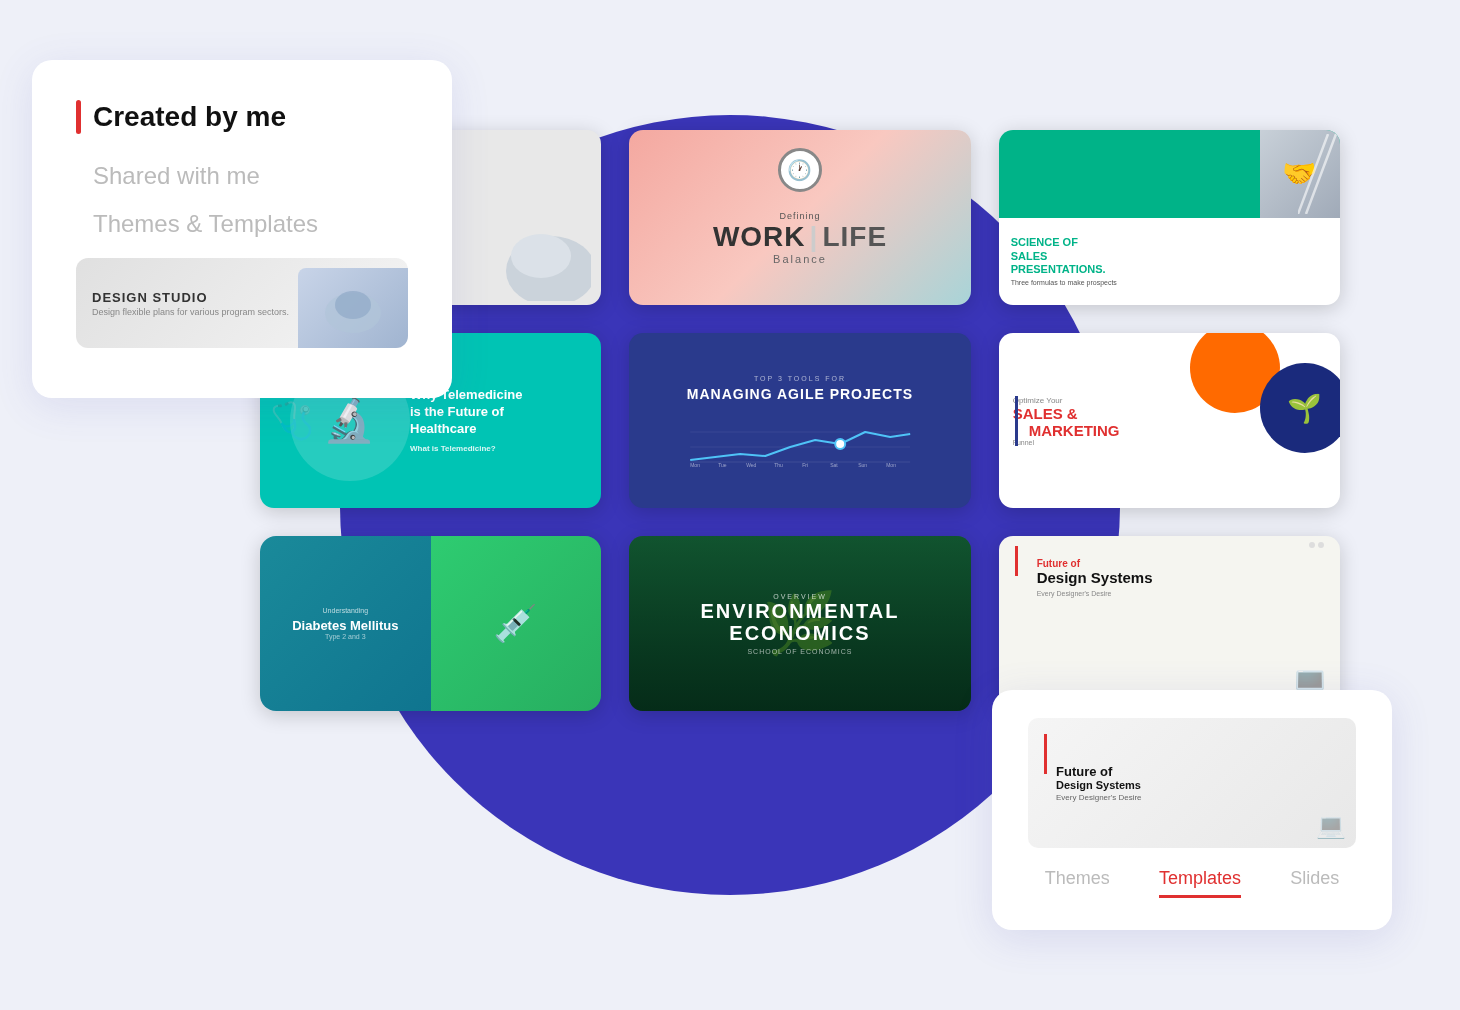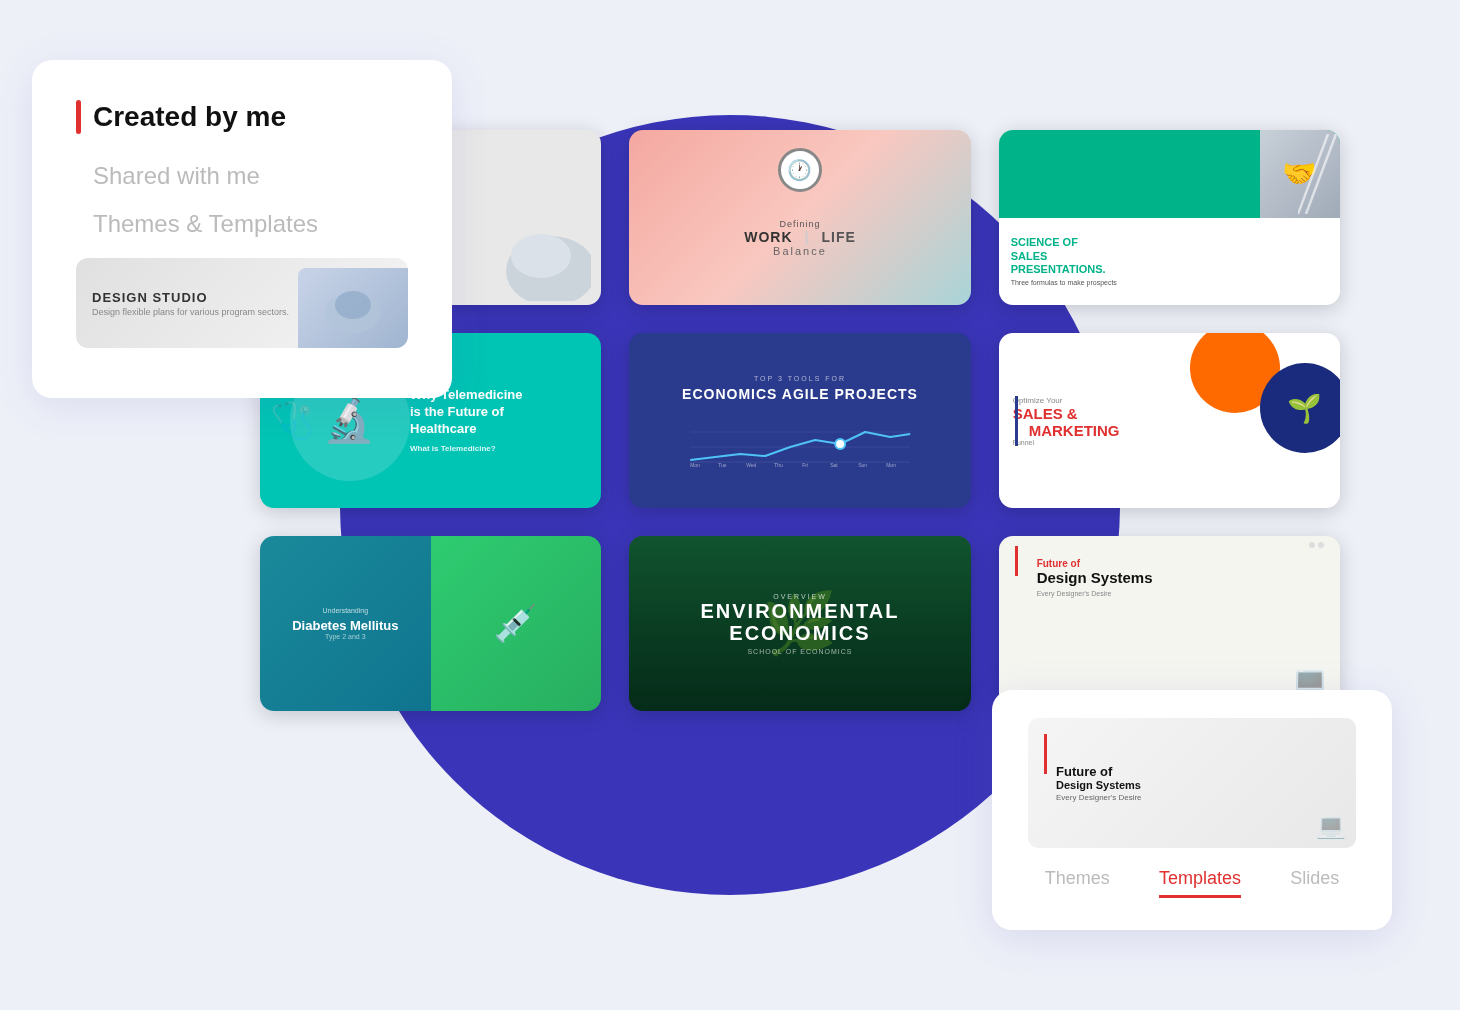--- a/index.html
+++ b/index.html
@@ -208,26 +208,26 @@
     }
     .card-work-life-content {
       text-align: center;
     }
     .card-work-life-defining {
       font-size: 9px;
       color: #555;
       letter-spacing: 1px;
     }
     .card-work-life-title {
-      font-size: 14px;
+      font-size: 28px;
       font-weight: 800;
       color: #333;
       letter-spacing: 1px;
       display: flex;
-      gap: 8px;
+      gap: 0;
     }
     .card-work-life-title .work { color: #333; }
     .card-work-life-title .divider { color: #ccc; margin: 0 4px; }
     .card-work-life-title .life { color: #555; }
     .card-work-life-balance {
       font-size: 11px;
       color: #666;
       margin-top: 0;
       letter-spacing: 2px;
     }
@@ -395,20 +395,21 @@
     }
 
     
     .card-diabetes {
       background: linear-gradient(135deg, #1a8a9a 0%, #0a6a8a 100%);
       display: flex;
       align-items: center;
       padding: 12px;
       position: relative;
       overflow: hidden;
+      border-radius: 16px;
     }
     .card-diabetes-green {
       position: absolute;
       right: 0;
       top: 0;
       width: 50%;
       height: 100%;
       background: linear-gradient(135deg, #2ecc71 0%, #27ae60 100%);
       display: flex;
       align-items: center;
@@ -596,21 +597,21 @@
       <span style="font-size:42px;">🔬</span>
     </div>
     <div class="card-tele-text" style="margin-left:130px;">
       <div>Why Telemedicine<br>is the Future of<br>Healthcare</div>
       <div class="card-tele-sub">What is Telemedicine?</div>
     </div>
   </div>
 
   <div class="template-card card-agile">
     <div class="card-agile-label">TOP 3 TOOLS FOR</div>
-    <div class="card-agile-title">ECONOMICS AGILE PROJECTS</div>
+    <div class="card-agile-title">MANAGING AGILE PROJECTS</div>
     <div class="agile-chart">
       <svg class="agile-svg" viewBox="0 0 220 55">
 
         <line x1="0" y1="50" x2="220" y2="50" stroke="rgba(255,255,255,0.2)" stroke-width="0.5"></line>
         <line x1="0" y1="35" x2="220" y2="35" stroke="rgba(255,255,255,0.15)" stroke-width="0.5"></line>
         <line x1="0" y1="20" x2="220" y2="20" stroke="rgba(255,255,255,0.15)" stroke-width="0.5"></line>
 
         <polyline points="0,48 25,45 50,42 75,44 100,35 125,28 150,32 175,20 200,25 220,22" fill="none" stroke="#4fc3f7" stroke-width="2" stroke-linejoin="round"></polyline>
 
         <circle cx="150" cy="32" r="5" fill="white" stroke="#4fc3f7" stroke-width="2"></circle>

